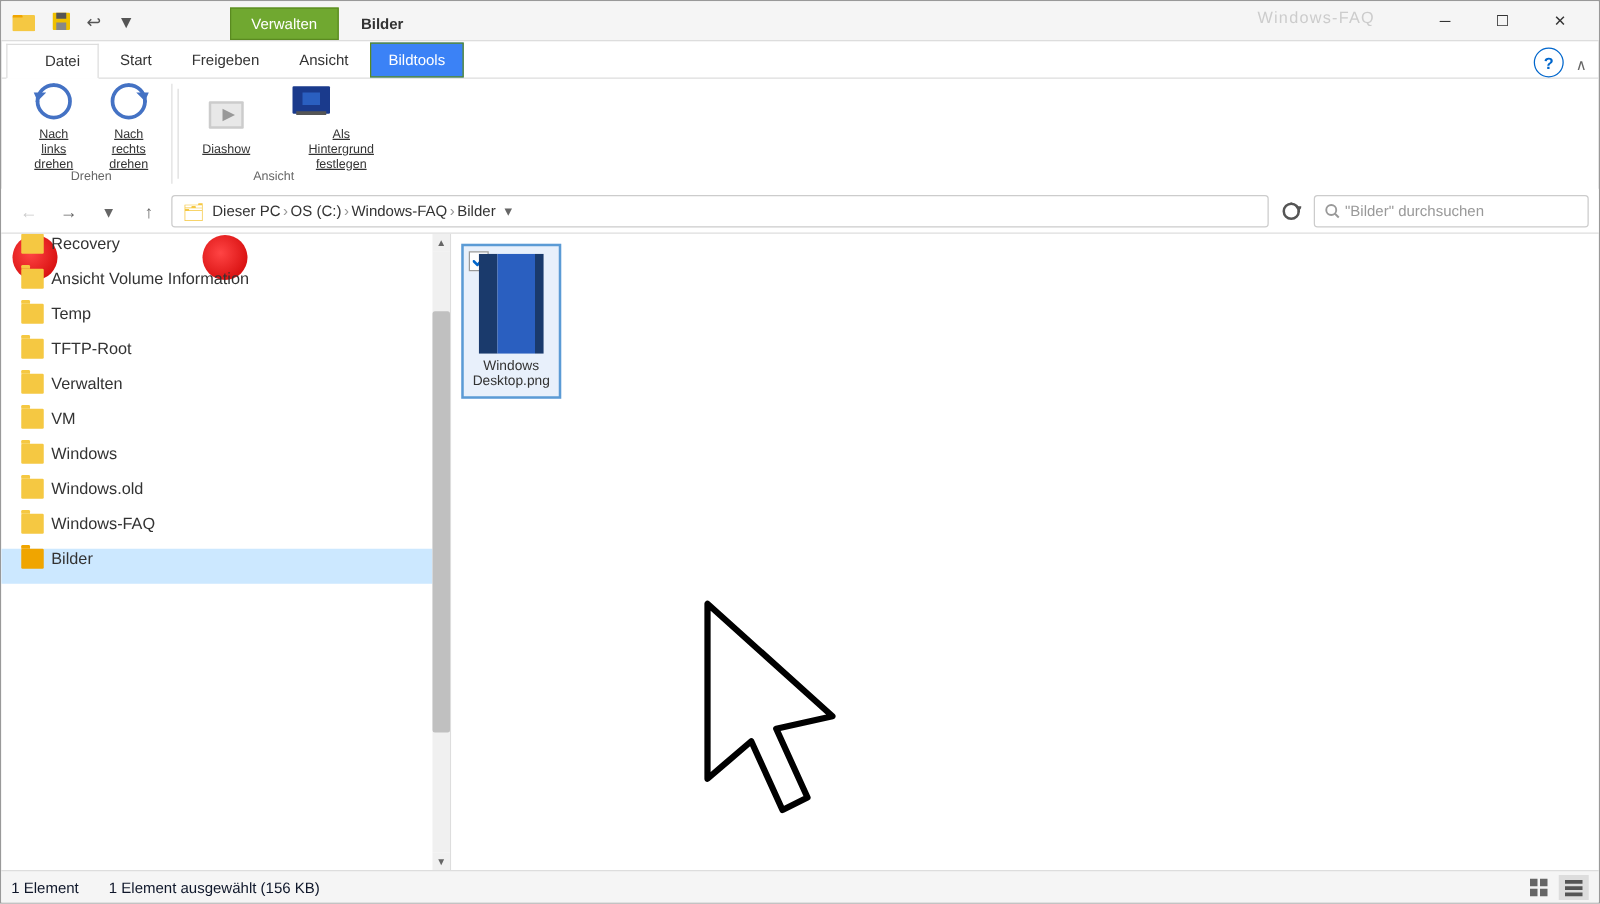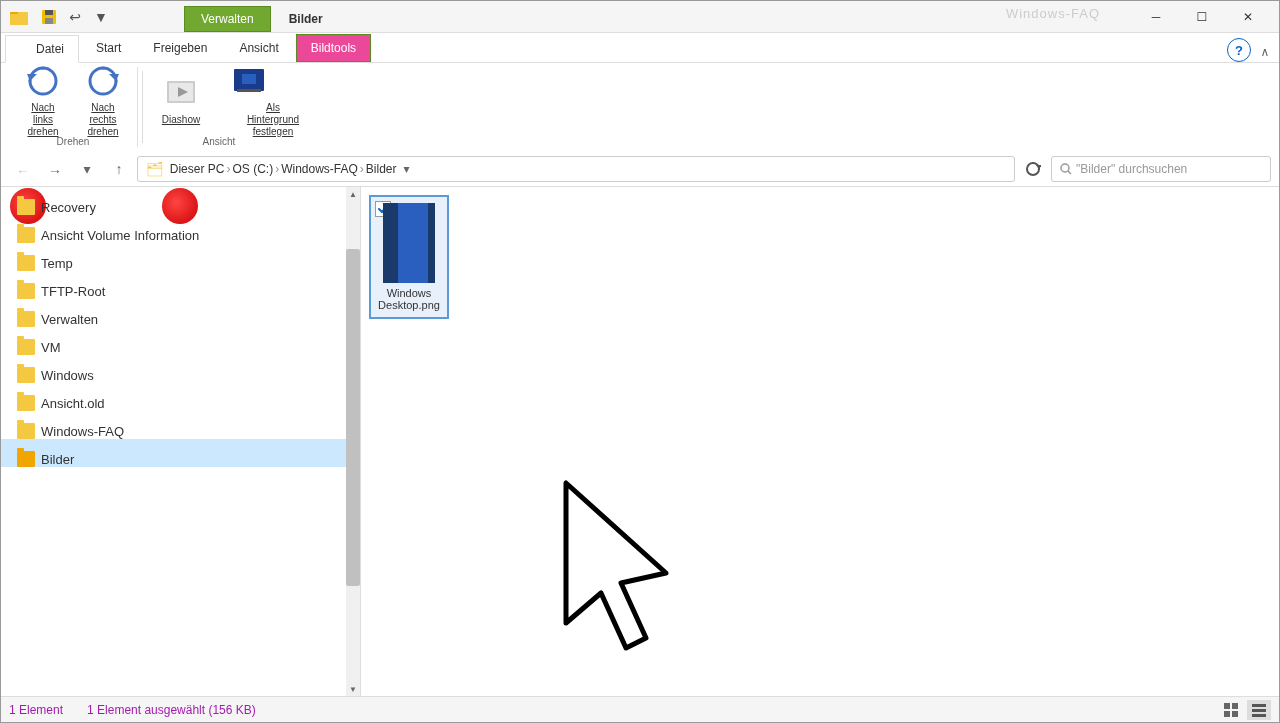--- a/index.html
+++ b/index.html
@@ -93,21 +93,21 @@
     }
     .ribbon-tab.active {
       background: #fff;
       border-color: #ddd;
       border-bottom-color: #fff;
       margin-bottom: -1px;
       z-index: 1;
       padding-left: 30px;
     }
     .ribbon-tab.verwalten {
-      background: #ec4899;
+      background: #3b82f6;
       color: #fff;
       border-color: #5a8a20;
     }
     .ribbon-content {
       display: flex;
       height: 88px;
       padding: 4px 8px;
       align-items: stretch;
       gap: 4px;
     }
@@ -226,21 +226,21 @@
       min-width: 360px;
       border-right: 1px solid #ddd;
       overflow: hidden;
       display: flex;
       flex-direction: column;
       background: #fff;
     }
 
     .folder-item {
       display: flex;
-      align-items: flex-end;
+      align-items: flex-start;
       height: 28px;
       padding: 0 8px 0 16px;
       cursor: pointer;
       gap: 6px;
       font-size: 13px;
       color: #333;
     }
     .folder-item.selected {
       background: #cce8ff;
     }
@@ -337,21 +337,21 @@
     }
 
     
     .status-bar {
       height: 26px;
       border-top: 1px solid #ddd;
       display: flex;
       align-items: center;
       padding: 0 8px;
       font-size: 12px;
-      color: #a21caf;
+      color: #0f172a;
       background: #f5f5f5;
       justify-content: space-between;
     }
     .status-left { display: flex; gap: 24px; }
     .status-right { display: flex; gap: 4px; }
     .view-btn {
       width: 24px; height: 20px;
       display: flex; align-items: center; justify-content: center;
       cursor: pointer;
       color: #666;
@@ -543,21 +543,21 @@
           <div class="folder-item">
             <div class="folder-icon"></div>
             <span>VM</span>
           </div>
           <div class="folder-item">
             <div class="folder-icon"></div>
             <span>Windows</span>
           </div>
           <div class="folder-item">
             <div class="folder-icon"></div>
-            <span>Ansicht.old</span>
+            <span>Windows.old</span>
           </div>
           <div class="folder-item">
             <div class="folder-icon"></div>
             <span>Windows-FAQ</span>
           </div>
           <div class="folder-item selected">
             <div class="folder-icon special"></div>
             <span>Bilder</span>
           </div>
 

